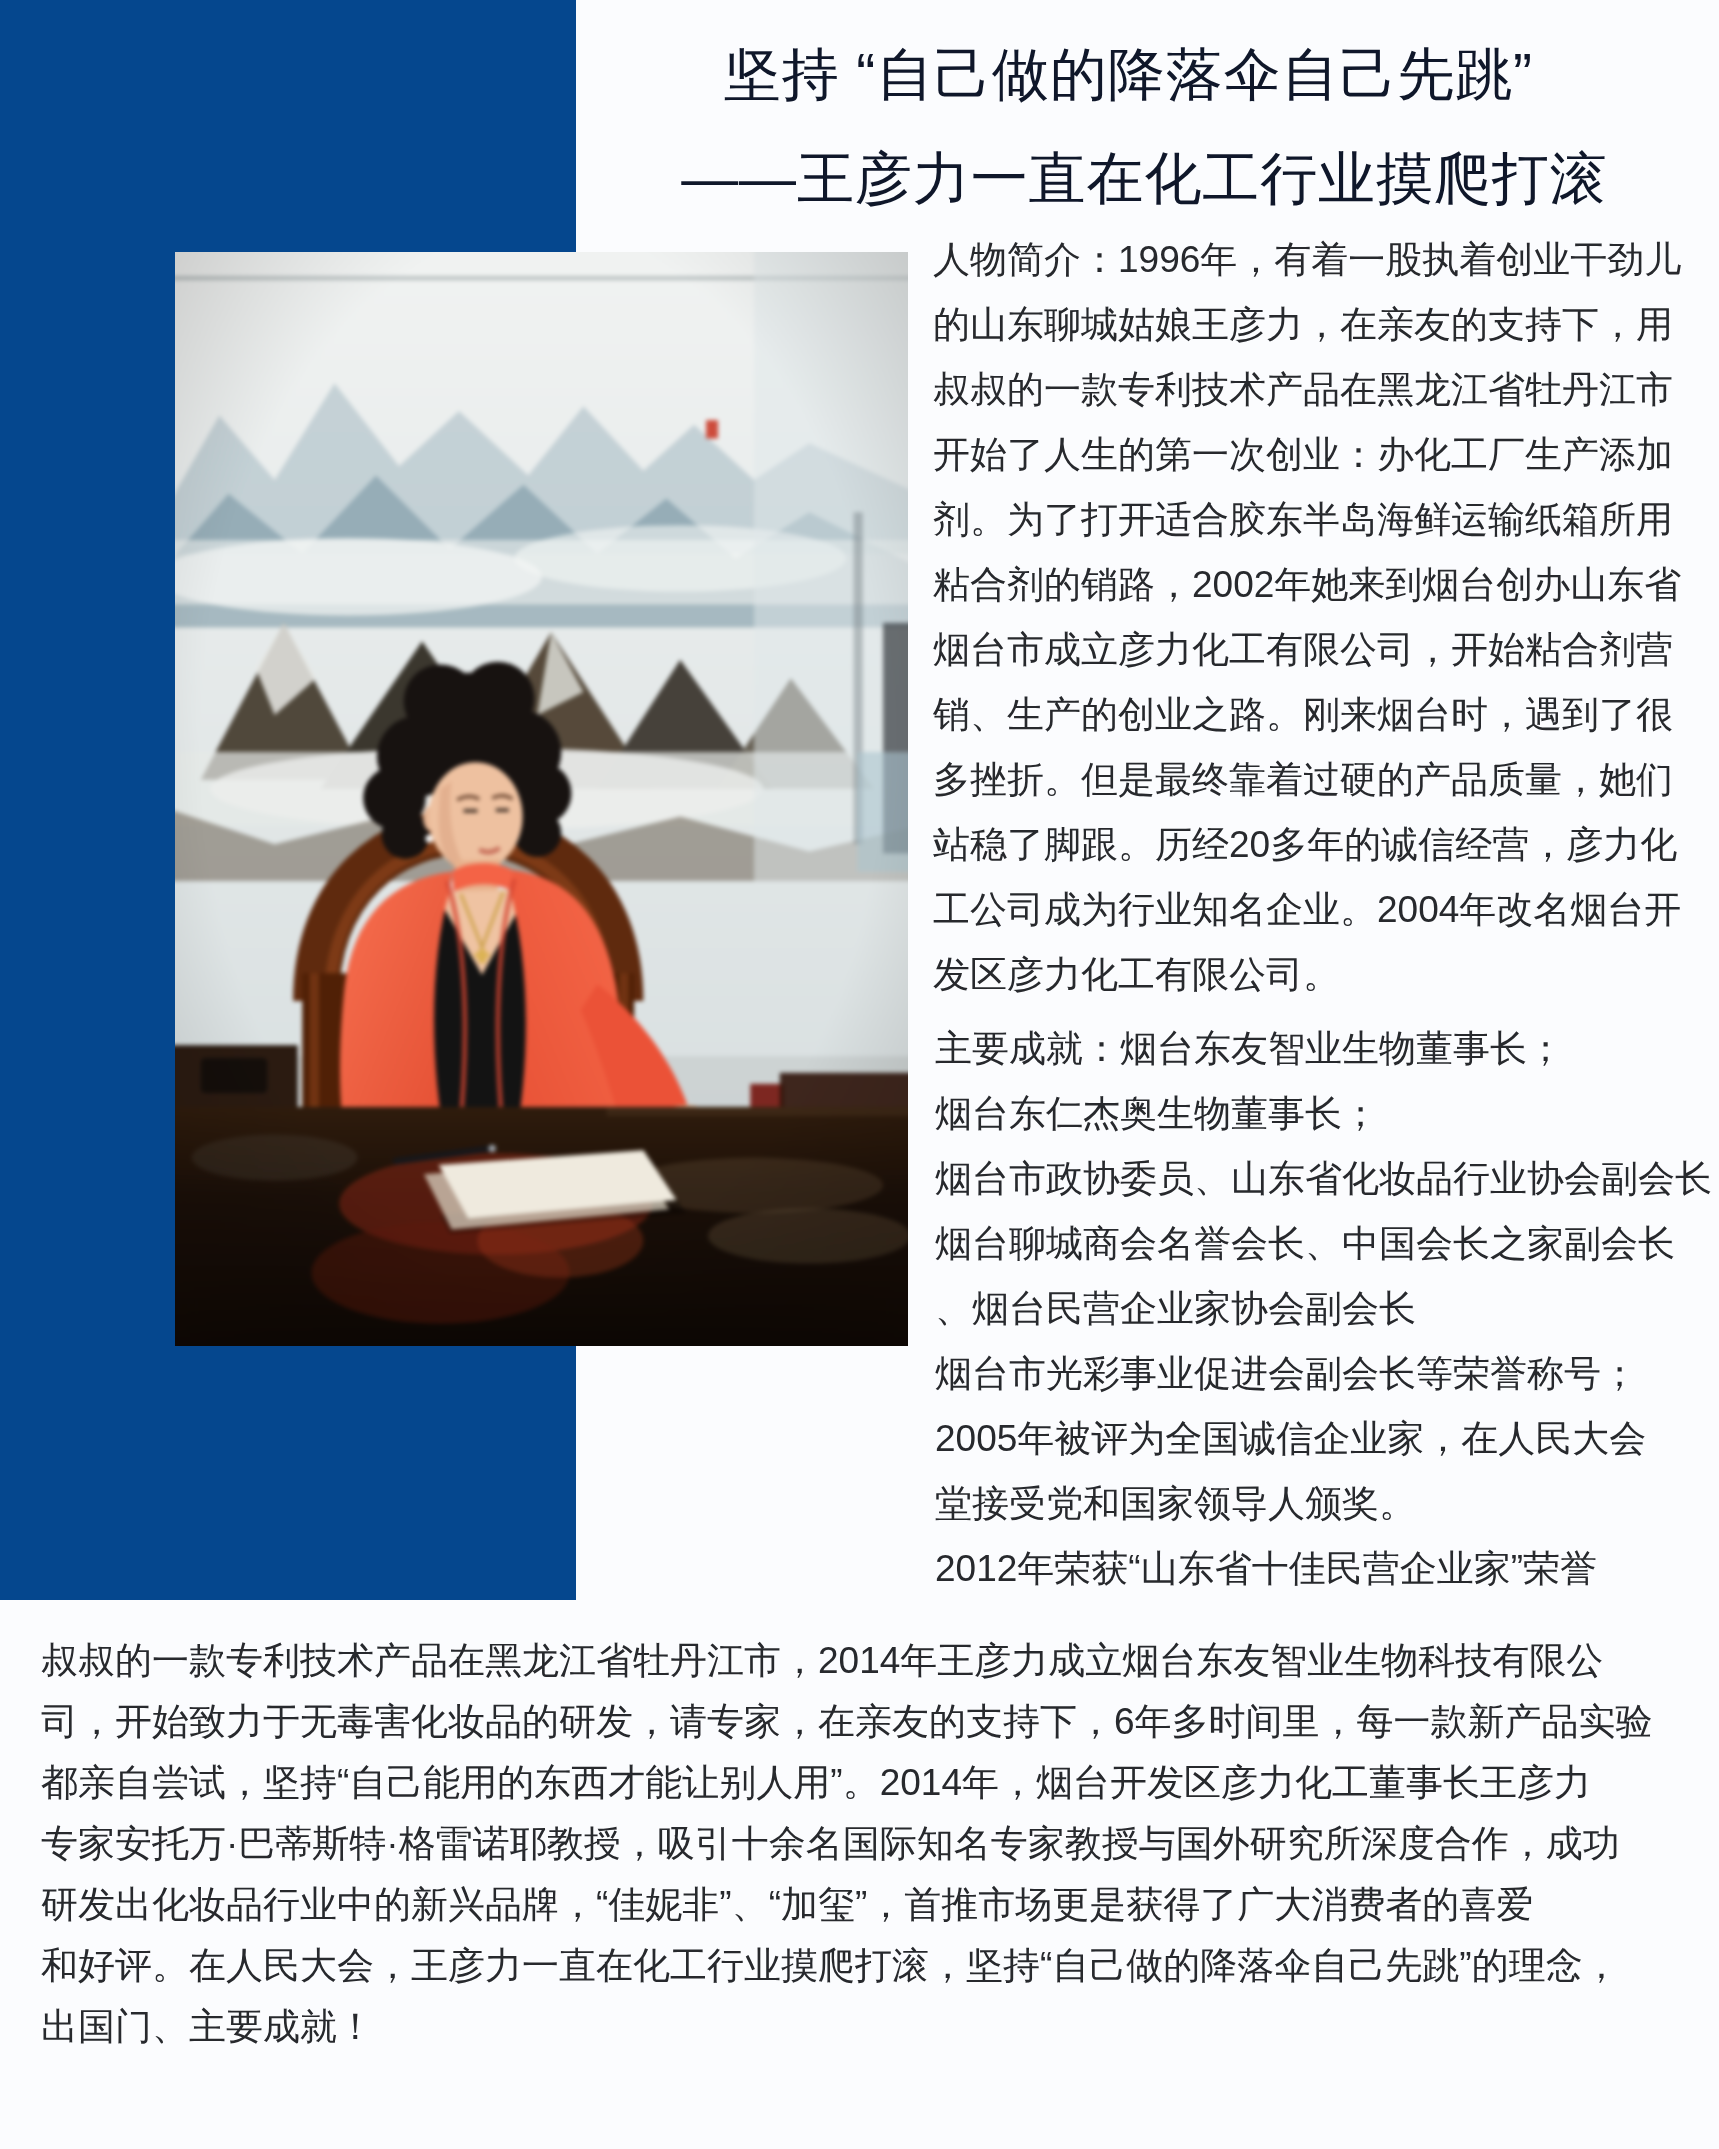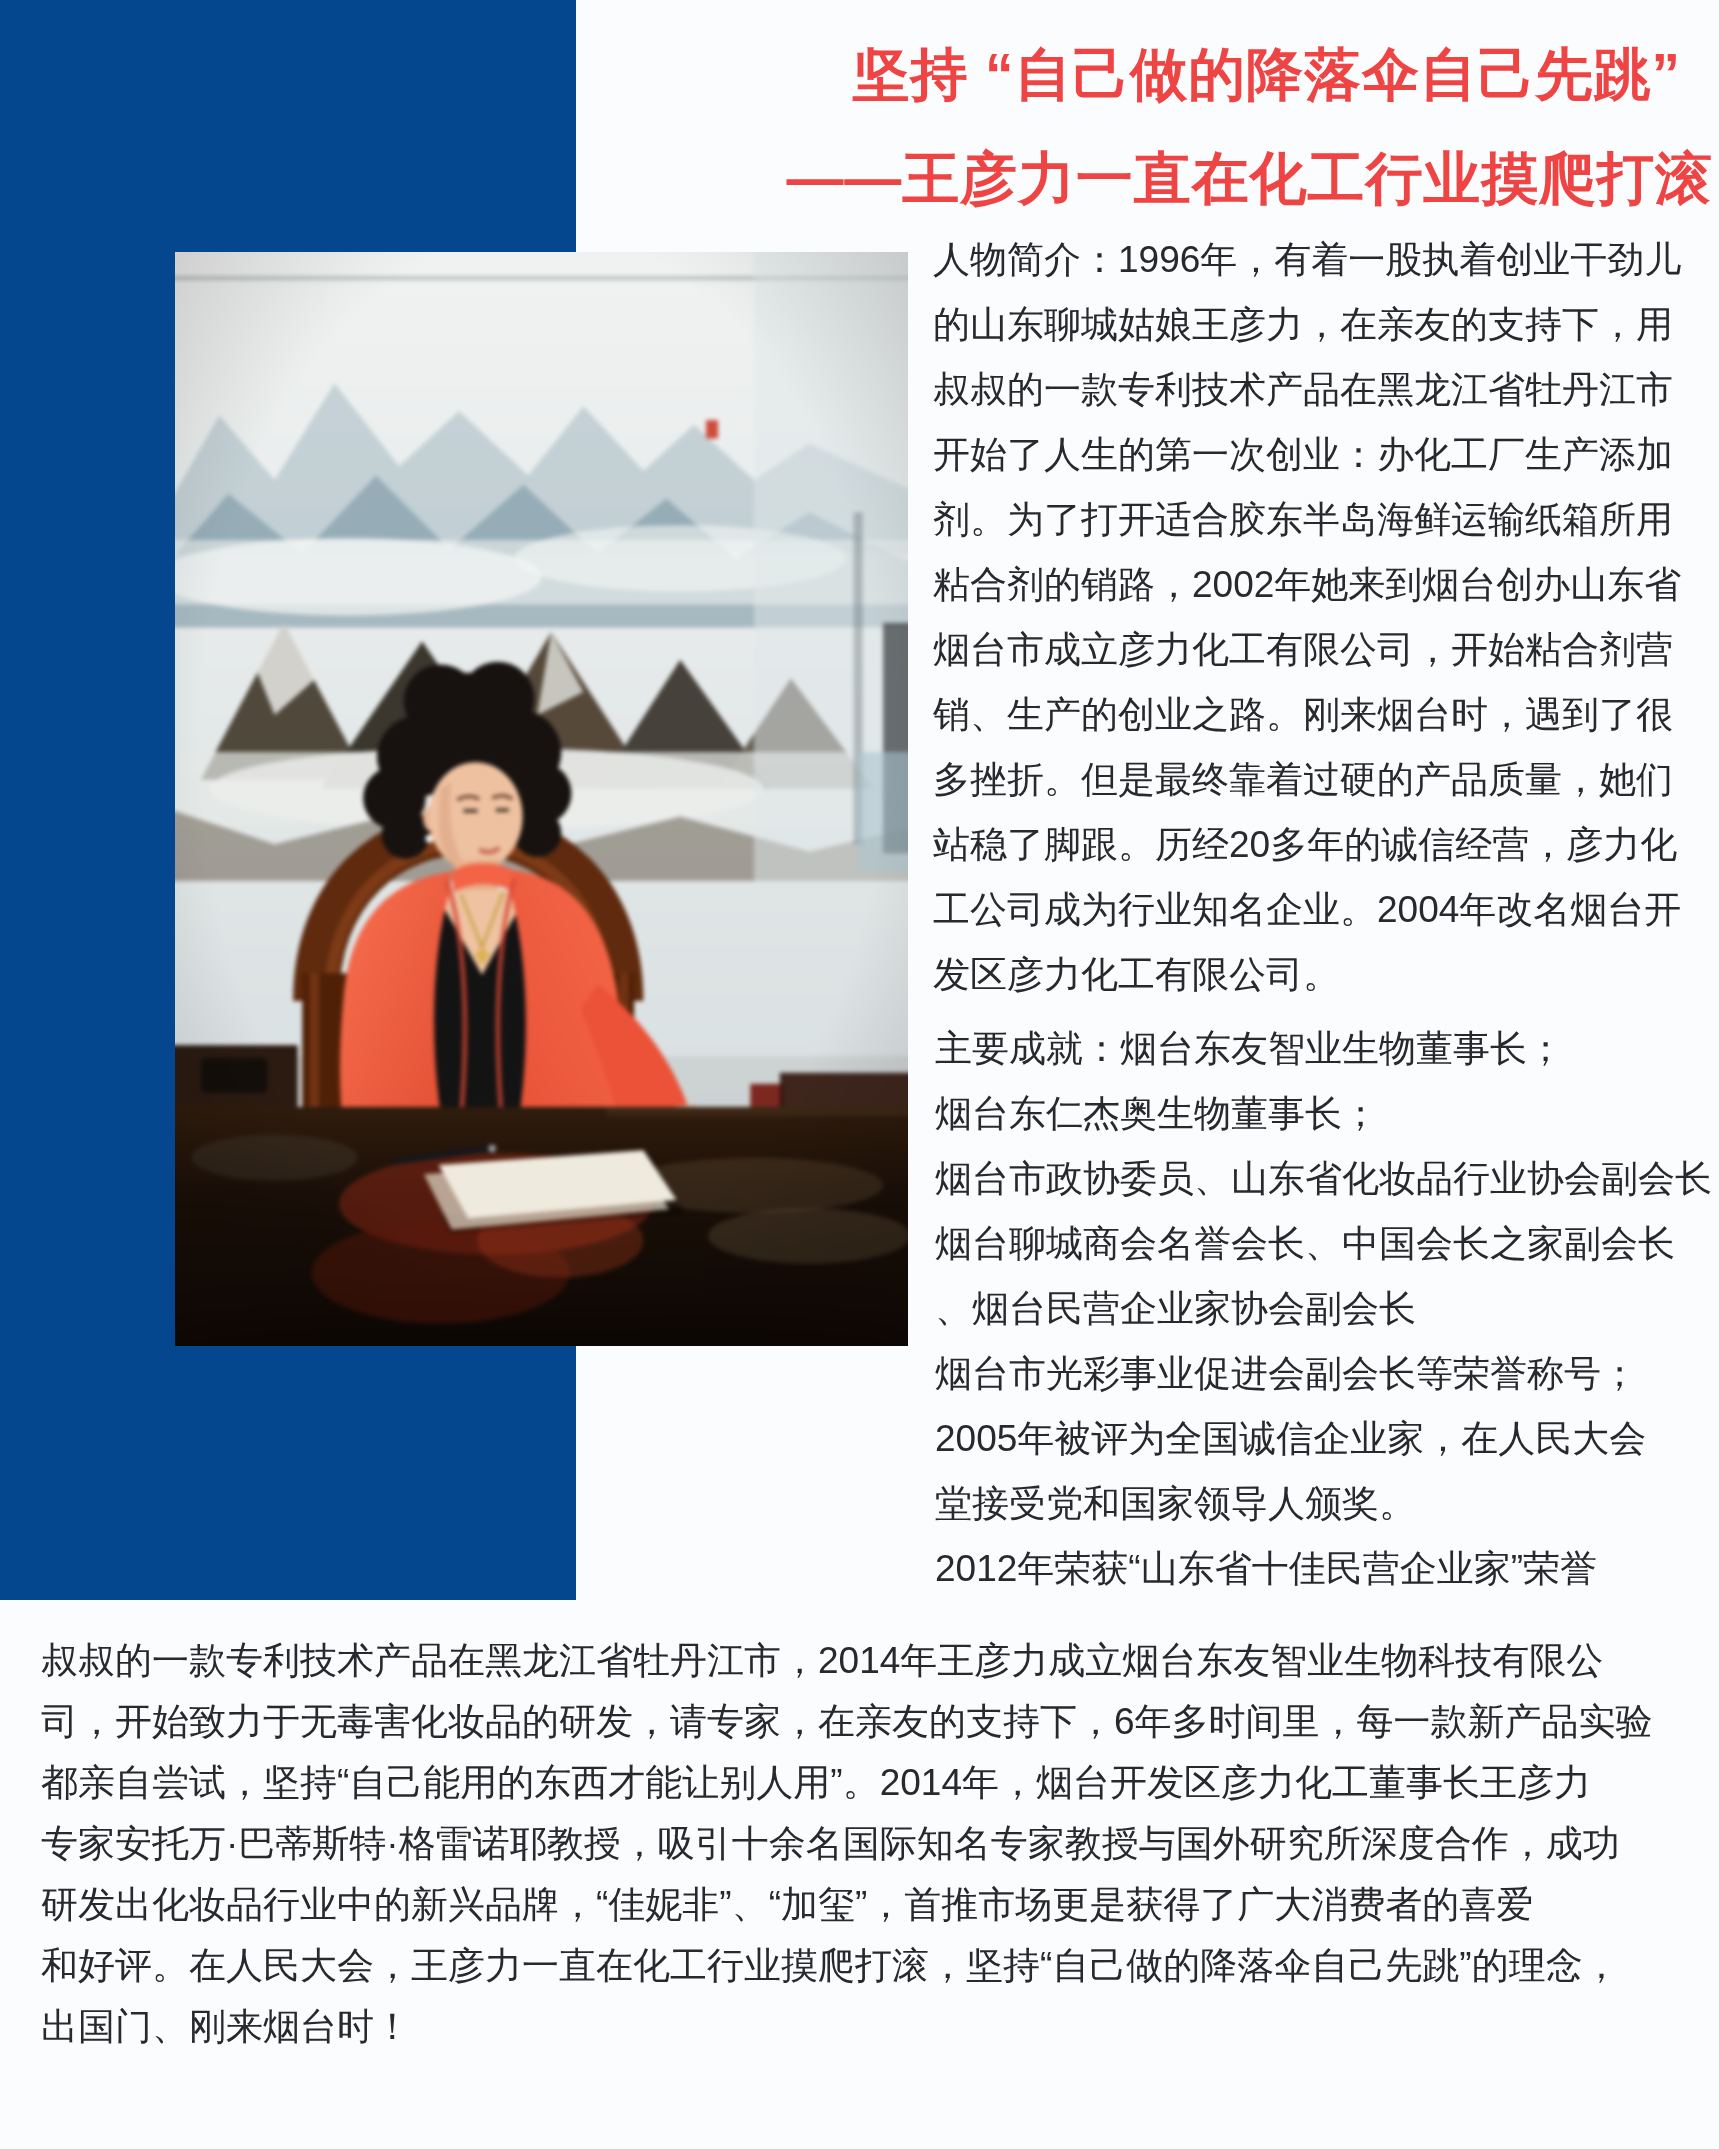--- a/index.html
+++ b/index.html
@@ -8,23 +8,23 @@
     background:#fbfcfe;
     font-family:"Liberation Sans","DejaVu Sans",sans-serif;
     color:#2a2c30;
   }
   .accent-bar{
     position:absolute;left:0;top:0;width:576px;height:1600px;
     background:#05478e;
   }
   .title-block{
     position:absolute;top:21.5px;left:576px;right:7.2px;
-    text-align:right;
-    font-weight:bold;font-size:57px;line-height:104px;
-    color:#ef4444;letter-spacing:0.9px;white-space:nowrap;
+    text-align:center;
+    font-weight:normal;font-size:57px;line-height:104px;
+    color:#0f172a;letter-spacing:0.9px;white-space:nowrap;
   }
   .title-line-1{padding-right:32px;}
   .photo{
     position:absolute;left:175px;top:252px;width:733px;height:1094px;
     overflow:hidden;background:#dfe4e5;
   }
   .photo svg{display:block;filter:blur(2.1px) saturate(1.05);transform:scale(1.03);}
   .intro-block{
     position:absolute;left:933px;top:227px;width:790px;
     font-size:37px;line-height:65px;color:#27292d;white-space:nowrap;
@@ -199,15 +199,15 @@
   <div>2012年荣获“山东省十佳民营企业家”荣誉</div>
 </div>
 
 <div class="closing-block">
   <div>叔叔的一款专利技术产品在黑龙江省牡丹江市，2014年王彦力成立烟台东友智业生物科技有限公</div>
   <div>司，开始致力于无毒害化妆品的研发，请专家，在亲友的支持下，6年多时间里，每一款新产品实验</div>
   <div>都亲自尝试，坚持“自己能用的东西才能让别人用”。2014年，烟台开发区彦力化工董事长王彦力</div>
   <div>专家安托万·巴蒂斯特·格雷诺耶教授，吸引十余名国际知名专家教授与国外研究所深度合作，成功</div>
   <div>研发出化妆品行业中的新兴品牌，“佳妮非”、“加玺”，首推市场更是获得了广大消费者的喜爱</div>
   <div>和好评。在人民大会，王彦力一直在化工行业摸爬打滚，坚持“自己做的降落伞自己先跳”的理念，</div>
-  <div>出国门、刚来烟台时！</div>
+  <div>出国门、主要成就！</div>
 </div>
 
 
 </body></html>

